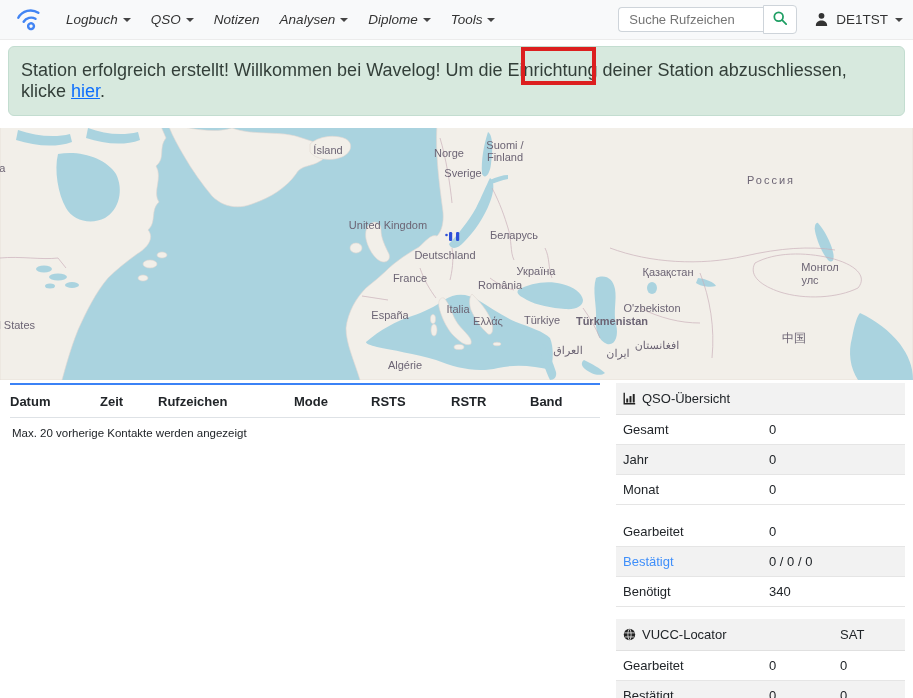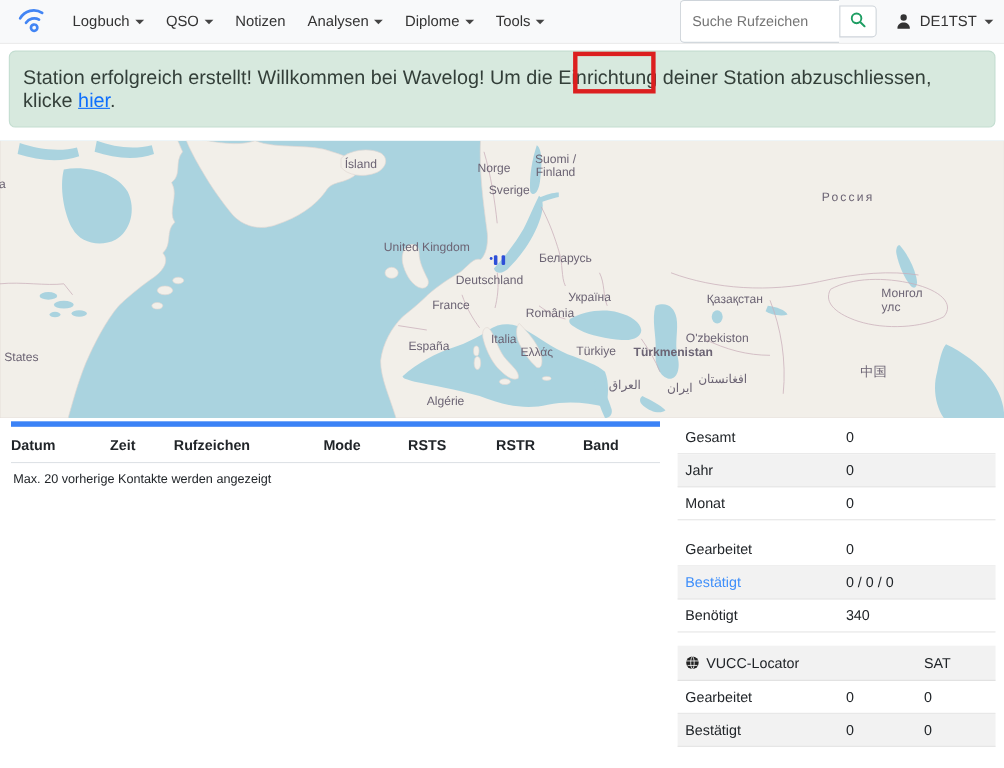--- a/index.html
+++ b/index.html
@@ -5,25 +5,25 @@
   * { box-sizing: border-box; margin: 0; padding: 0; }
   html,body { width: 913px; height: 698px; overflow: hidden; background: #fff;
     font-family: "Liberation Sans", sans-serif; position: relative; }
 
   
   .navbar { height: 40px; background: #f8f9fa; display: flex; align-items: center;
     padding: 0 10px; border-bottom: 1px solid #ececec; }
   .brand { margin: 0 14px 0 4px; display: flex; align-items: center; cursor: pointer; }
   .nav-items { display: flex; align-items: center; }
   .nav-item { font-size: 13.5px; color: #333; padding: 6px 8px; margin-right: 4px;
-    cursor: pointer; white-space: nowrap; display: flex; align-items: center; }
+    cursor: pointer; white-space: nowrap; display: flex; align-items: center; font-style: italic; }
   .caret { display: inline-block; width: 0; height: 0; border-left: 4px solid transparent;
     border-right: 4px solid transparent; border-top: 4px solid #444; margin-left: 5px; }
   .nav-right { margin-left: auto; display: flex; align-items: center; }
-  .search-input { width: 145px; height: 39px; border: 1px solid #ced4da;
+  .search-input { width: 145px; height: 25px; border: 1px solid #ced4da;
     border-right: none; border-radius: 4px 0 0 4px; padding: 0 10px; font-size: 13px;
     color: #333; outline: none; font-family: "Liberation Sans", sans-serif; }
   .search-input::placeholder { color: #757575; }
   .search-btn { width: 34px; height: 29px; border: 1px solid #ced4da; background: #fff;
     border-radius: 0 4px 4px 0; display: flex; align-items: center; justify-content: center;
     cursor: pointer; }
   .user-menu { display: flex; align-items: center; margin-left: 12px; font-size: 13.5px;
     color: #333; cursor: pointer; }
   .user-menu span { margin: 0 2px 0 5px; }
 
@@ -39,21 +39,21 @@
     overflow: hidden; background: #aad3df; }
   .map svg { position: absolute; left: 0; top: 0; }
   .map-label { position: absolute; transform: translate(-50%,-50%); font-size: 11px;
     color: #6c6474; white-space: nowrap; pointer-events: none; }
 
   
   .content { display: flex; padding: 3px 8px 0 10px; }
   .ltable { flex: 1; margin-right: 16px; }
   .lhead { display: grid; grid-template-columns: 90px 58px 136px 77px 80px 79px 1fr;
     font-size: 13px; font-weight: bold; color: #212529; padding: 9px 0 8px 0;
-    border-top: 5px solid #3b82f6; border-bottom: 1px solid #dee2e6; }
+    border-top: 2px solid #3b82f6; border-bottom: 1px solid #dee2e6; }
   .lnote { font-size: 11.5px; color: #212529; padding: 9px 2px; }
 
   aside { width: 289px; }
   .spanel { margin-bottom: 12px; }
   .shead { background: #f2f2f2; padding: 8px 7px; font-size: 13px; color: #212529;
     border-bottom: 1px solid #e0e0e0; display: grid;
     grid-template-columns: 146px 71px 1fr; align-items: center; }
   .shead .ttl { display: flex; align-items: center; }
   .shead .ic { margin-right: 6px; display: inline-flex; }
   .srow { display: grid; grid-template-columns: 146px 71px 1fr; padding: 7px 7px;
@@ -242,20 +242,33 @@
       <span>RSTS</span>
       <span>RSTR</span>
       <span>Band</span>
     </div>
     <div class="lnote">Max. 20 vorherige Kontakte werden angezeigt</div>
   </div>
 
   <aside>
 
     <section class="spanel">
+      <div class="shead">
+        <span class="ttl">
+            <span class="ic">
+          <svg width="13" height="13" viewBox="0 0 16 16">
+                <path d="M1.5 1v13.5H15" stroke="#222" stroke-width="1.7" fill="none"></path>
+                <rect x="4" y="8" width="2.4" height="5" fill="#222"></rect>
+                <rect x="8" y="5" width="2.4" height="8" fill="#222"></rect>
+                <rect x="12" y="2.5" width="2.4" height="10.5" fill="#222"></rect>
+              </svg>
+        </span>
+            <span>QSO-Übersicht</span>
+          </span>
+      </div>
       <div class="srow">
           <span>Gesamt</span>
           <span>0</span>
           <span></span>
         </div>
       <div class="srow striped">
           <span>Jahr</span>
           <span>0</span>
           <span></span>
         </div>

